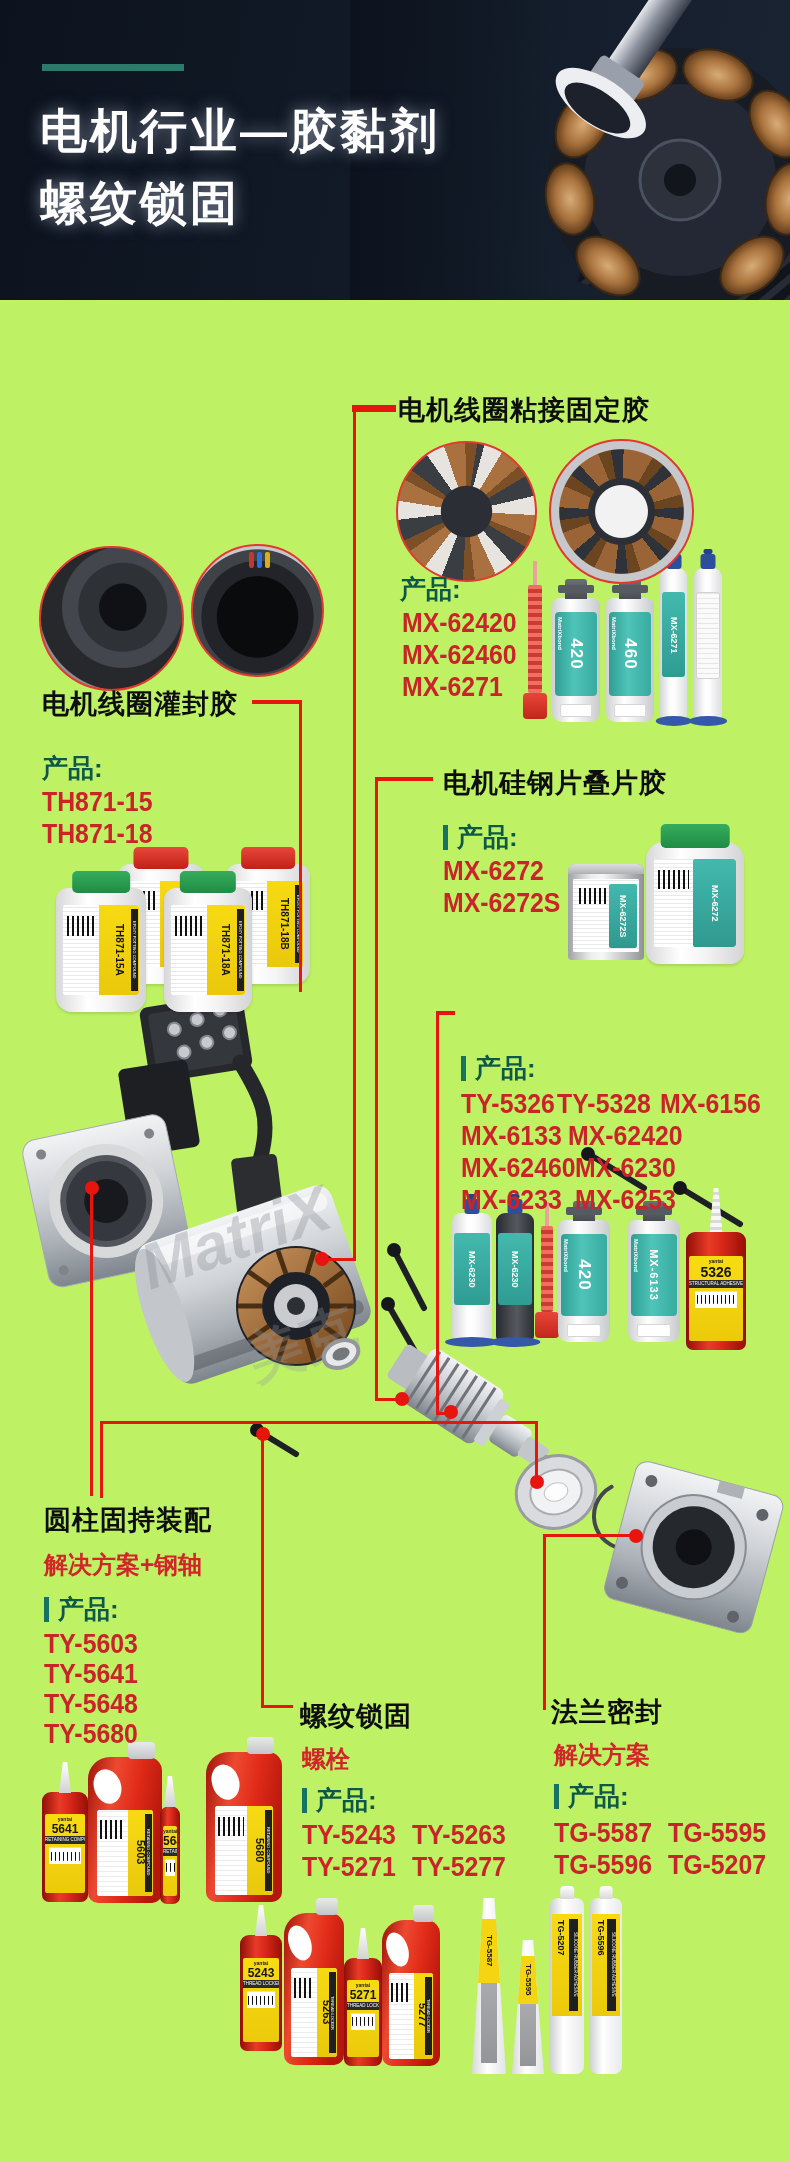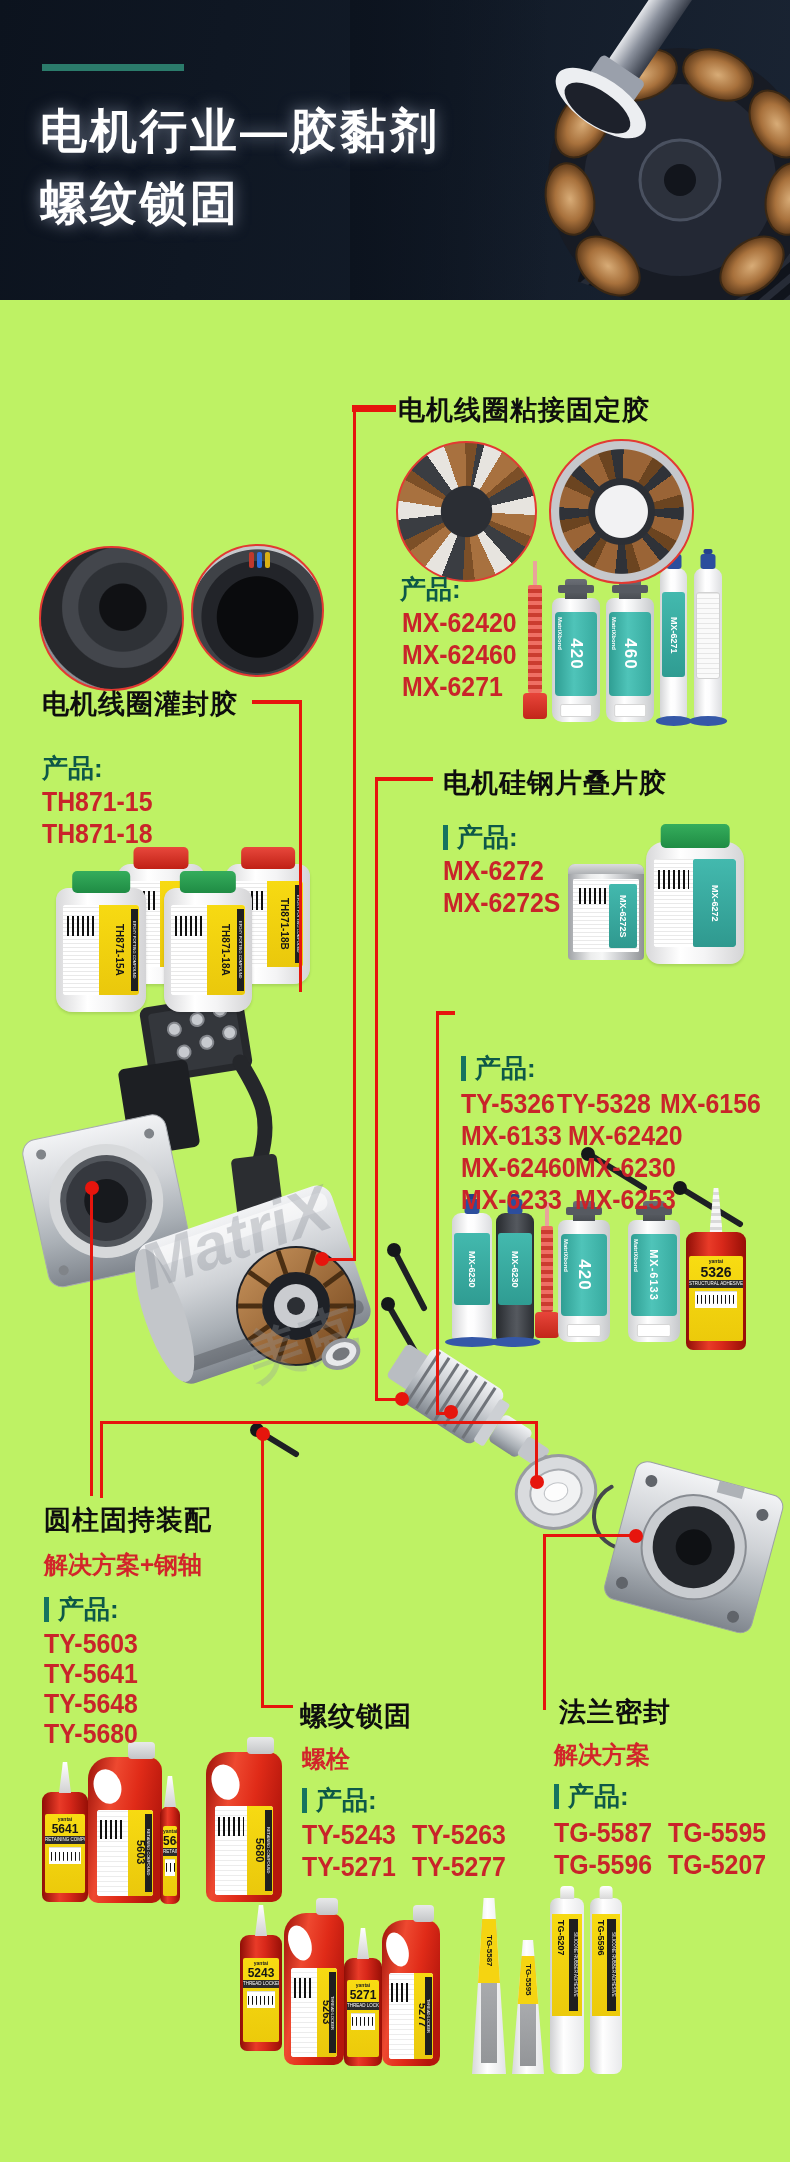--- a/index.html
+++ b/index.html
@@ -640,21 +640,21 @@
       <div class="jg-white">
           <div class="jl-bar"></div>
         </div>
       <div class="jg-yellow">
           <span class="vt code11">5277</span>
         <div class="jl-cap">THREAD LOCKER</div>
         </div>
     </div>
   </div>
 
-  <div class="sec-title" style="left:551px;top:1694px;margin-left:8px;">法兰密封</div>
+  <div class="sec-title" style="left:551px;top:1694px;">法兰密封</div>
   <div class="sub-red" style="left:554px;top:1739px;">解决方案</div>
   <div class="plabel" style="left:554px;top:1779px;">
       <span class="gbar"></span>
       <span>产品:</span>
     </div>
   <div class="pcode" style="left:554px;top:1820px;">TG-5587</div>
   <div class="pcode" style="left:668px;top:1820px;">TG-5595</div>
   <div class="pcode" style="left:554px;top:1852px;">TG-5596</div>
   <div class="pcode" style="left:668px;top:1852px;">TG-5207</div>
 

